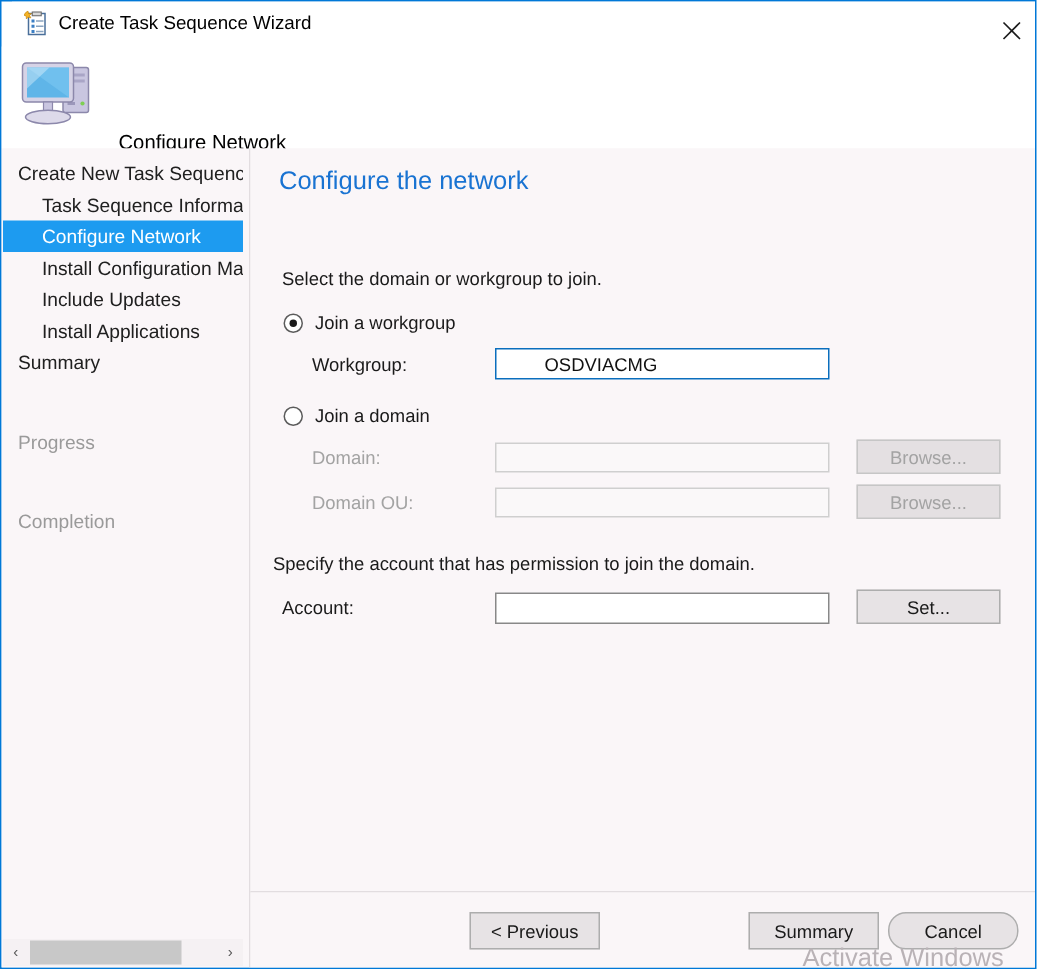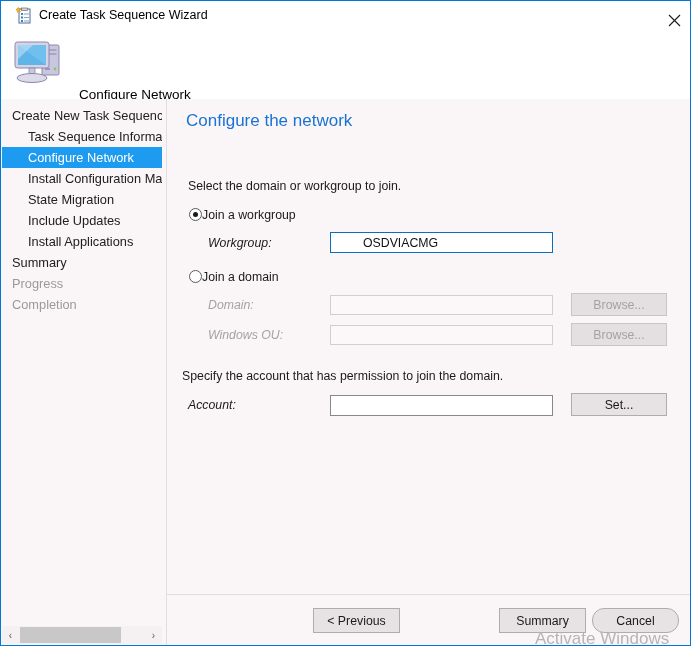--- a/index.html
+++ b/index.html
@@ -105,21 +105,21 @@
     white-space: nowrap;
     padding-left: 10px;
     box-sizing: border-box;
   }
   .nav-item.sub { padding-left: 26px; }
   .nav-item.selected {
     background: #1d9bf0;
     color: #ffffff;
     width: 160px;
   }
-  .nav-item.disabled { color: #9a9a9a; }
+  .nav-item.disabled { color: #9a9a9a; margin-top: 32px; }
 
   
   .h-scroll {
     position: absolute;
     left: 1px; top: 527px;
     width: 160px; height: 18px;
     background: #f5f1f3;
   }
   .h-scroll .arrow {
     position: absolute;
@@ -165,21 +165,22 @@
     color: #1a1a1a;
     white-space: nowrap;
   }
   #inst-select { left: 21px; top: 80px; }
   #inst-account { left: 15px; top: 270px; }
 
   
   .radio-row {
     position: absolute;
     display: flex;
-    align-items: flex-start;
+    align-items: center;
+    gap: 8px;
     white-space: nowrap;
   }
   #radio-workgroup { left: 22px; top: 109px; }
   #radio-domain    { left: 22px; top: 171px; }
   .radio {
     width: 13px; height: 13px;
     border-radius: 50%;
     border: 1px solid #5b5b5b;
     background: #ffffff;
     box-sizing: border-box;
@@ -195,21 +196,20 @@
     background: #1a1a1a;
   }
   .radio-label { font-size: 12.3px; color: #1a1a1a; }
 
   
   .field-label {
     position: absolute;
     font-size: 12.3px;
     color: #1a1a1a;
     white-space: nowrap;
-    font-style: italic;
   }
   .field-label.disabled { color: #a3a3a3; }
   #lbl-workgroup { left: 41px; top: 137px; }
   #lbl-domain    { left: 41px; top: 199px; }
   #lbl-domain-ou { left: 41px; top: 229px; }
   #lbl-account   { left: 21px; top: 299px; }
 
   .textbox {
     position: absolute;
     box-sizing: border-box;
@@ -342,21 +342,20 @@
   </div>
 
   <div class="body-area">
 
     <div class="sidebar">
       <div class="nav-list" id="nav-list">
           <div class="nav-item">Create New Task Sequence</div>
           <div class="nav-item sub">Task Sequence Information</div>
           <div class="nav-item sub selected">Configure Network</div>
           <div class="nav-item sub">Install Configuration Manager</div>
-          <div class="nav-item sub">State Migration</div>
           <div class="nav-item sub">Include Updates</div>
           <div class="nav-item sub">Install Applications</div>
           <div class="nav-item">Summary</div>
           <div class="nav-item disabled">Progress</div>
           <div class="nav-item disabled">Completion</div>
         </div>
     </div>
 
     <div class="h-scroll">
       <span class="arrow left">‹</span>
@@ -382,21 +381,21 @@
 
       <div class="radio-row" id="radio-domain">
         <span class="radio"></span>
         <span class="radio-label">Join a domain</span>
       </div>
 
       <div class="field-label disabled" id="lbl-domain">Domain:</div>
       <input class="textbox disabled" id="tb-domain" type="text" disabled="" value="" style="">
       <button class="btn disabled" id="btn-browse-domain" disabled="">Browse...</button>
 
-      <div class="field-label disabled" id="lbl-domain-ou">Windows OU:</div>
+      <div class="field-label disabled" id="lbl-domain-ou">Domain OU:</div>
       <input class="textbox disabled" id="tb-domain-ou" type="text" disabled="" value="" style="">
       <button class="btn disabled" id="btn-browse-ou" disabled="">Browse...</button>
 
       <div class="instruction" id="inst-account">Specify the account that has permission to join the domain.</div>
 
       <div class="field-label" id="lbl-account">Account:</div>
       <input class="textbox" id="tb-account" type="text" value="" style="">
       <button class="btn" id="btn-set">Set...</button>
 
     </div>

